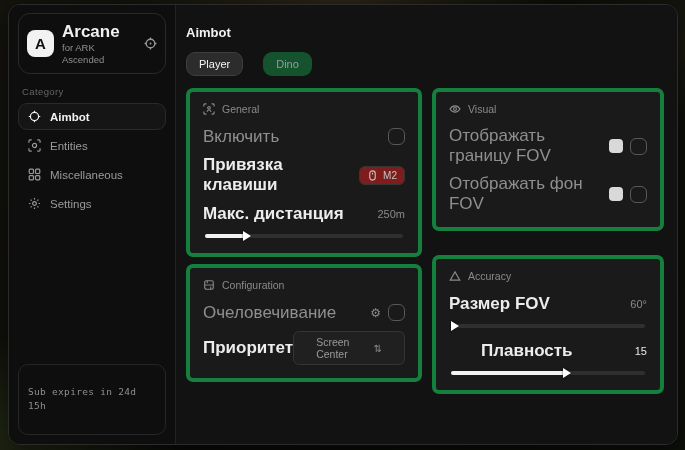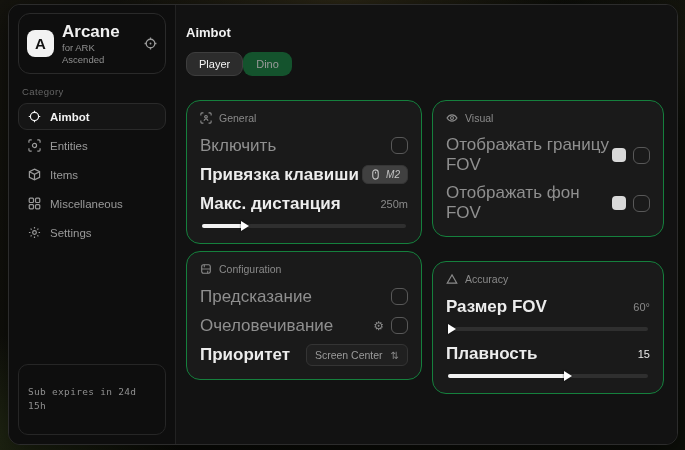--- a/index.html
+++ b/index.html
@@ -34,42 +34,42 @@
     color:#9a9a9a; font-size:11.5px; border:1px solid transparent; cursor:default; }
   .nav-item.active{ color:#f2f2f2; border-color:#2a2a2a; background:#151515; font-weight:bold; }
   .nav-item .ico{ display:flex; width:14px; justify-content:center; }
   .sidebar-spacer{ flex:1; }
   .footer-card{ border:1px solid #262626; border-radius:10px; padding:20px 9px; line-height:1.55; }
   .footer-mono{ font-family:"DejaVu Sans Mono", monospace; font-size:9.5px; color:#8f8f8f; letter-spacing:.3px;}
   .footer-bold{ font-size:10px; font-weight:bold; color:#ececec; }
   
   .main{ flex:1; background:#121212; padding:12px 13px 12px 10px; overflow:hidden; }
   .page-title{ font-size:13px; font-weight:bold; color:#f2f2f2; margin:8px 0 12px; }
-  .tabs{ display:flex; gap:0; margin-bottom:24px; }
+  .tabs{ display:flex; gap:20px; margin-bottom:12px; }
   .tab{ font-size:11px; padding:5px 12px; border-radius:9px; color:#9a9a9a; background:#14532d; border:1px solid transparent; cursor:default;}
   .tab.active{ background:#2c2c2c; border-color:#3e3e3e; color:#f5f5f5; }
   .columns{ display:flex; gap:10px; align-items:flex-start; }
   .col{ display:flex; flex-direction:column; }
   .col-left{ width:237px; gap:7px; }
   .col-right{ width:233px; gap:24px; }
-  .panel{ background:#1a1a1a; border:1px solid #15803d; border-radius:14px; padding:11px 13px 13px; width:100%; }
+  .panel{ background:#1a1a1a; border:4px solid #15803d; border-radius:7px; padding:11px 13px 13px; width:100%; }
   .panel-header{ display:flex; align-items:center; gap:7px; color:#8a8a8a; font-size:10.5px; margin-bottom:11px; }
   .row{ display:flex; align-items:center; justify-content:space-between; min-height:21px; margin-top:8px; }
   .row:first-of-type{ margin-top:0; }
   .lbl{ font-size:17px; color:#8f8f8f; }
   .lbl.strong{ color:#ececec; font-weight:bold; }
   .val{ font-size:11px; color:#8a8a8a; }
   .val.bright{ color:#e8e8e8; }
   .right-group{ display:flex; align-items:center; gap:7px; }
   .checkbox{ width:17px; height:17px; border:1.5px solid #585858; border-radius:6px; background:transparent; cursor:pointer; }
   .swatch{ width:14px; height:14px; border-radius:4px; cursor:pointer; }
-  .key-badge{ display:flex; align-items:center; gap:5px; background:#404040; border:1px solid #363636;
-    border-radius:6px; padding:3px 7px; font-size:10px; color:#c4c4c4; cursor:pointer;font-style:italic;}
+  .key-badge{ display:flex; align-items:center; gap:5px; background:#7f1d1d; border:1px solid #363636;
+    border-radius:6px; padding:3px 7px; font-size:10px; color:#c4c4c4; cursor:pointer;}
   .dropdown{ display:flex; align-items:center; gap:8px; background:#202020; border:1px solid #343434;
-    border-radius:6px; padding:4px 8px; font-size:10.5px; color:#9a9a9a; cursor:pointer; }
+    border-radius:6px; padding:4px 22px; font-size:10.5px; color:#9a9a9a; cursor:pointer; }
   .dropdown .arrows{ font-size:10px; color:#8a8a8a; }
   .slider{ position:relative; height:4px; border-radius:2px; background:#2f2f2f; margin:10px 2px 2px; cursor:pointer; }
   .slider-fill{ position:relative; height:100%; border-radius:2px; background:#f2f2f2; }
   .slider-fill::after{ content:''; position:absolute; right:-6px; top:50%; transform:translateY(-50%);
     border-left:8px solid #ffffff; border-top:5px solid transparent; border-bottom:5px solid transparent;
     filter:drop-shadow(0 0 1px rgba(0,0,0,.6)); }
   .gear-mini{ color:#8a8a8a; font-size:12px; line-height:1; display:flex; }
   svg{ display:block; }
 </style>
 </head>
@@ -111,29 +111,20 @@
           <svg width="13" height="13" viewBox="0 0 14 14" fill="none" stroke="currentColor" stroke-width="1.3">
             <path d="M1 4V2.2A1.2 1.2 0 0 1 2.2 1H4M10 1h1.8A1.2 1.2 0 0 1 13 2.2V4M13 10v1.8a1.2 1.2 0 0 1-1.2 1.2H10M4 13H2.2A1.2 1.2 0 0 1 1 11.8V10"></path>
             <circle cx="7" cy="7" r="2.2"></circle>
           </svg>
         </span>
         <span>Entities</span>
       </div>
       <div class="nav-item">
         <span class="ico">
           <svg width="13" height="13" viewBox="0 0 14 14" fill="none" stroke="currentColor" stroke-width="1.3">
-            <path d="M7 1.2 12.5 4v6L7 12.8 1.5 10V4Z"></path>
-              <path d="M1.5 4 7 6.8 12.5 4M7 6.8v6"></path>
-          </svg>
-        </span>
-        <span>Items</span>
-      </div>
-      <div class="nav-item">
-        <span class="ico">
-          <svg width="13" height="13" viewBox="0 0 14 14" fill="none" stroke="currentColor" stroke-width="1.3">
             <rect x="1.3" y="1.3" width="4.6" height="4.6" rx="1"></rect>
               <rect x="8.1" y="1.3" width="4.6" height="4.6" rx="1"></rect>
             <rect x="1.3" y="8.1" width="4.6" height="4.6" rx="1"></rect>
               <rect x="8.1" y="8.1" width="4.6" height="4.6" rx="1"></rect>
           </svg>
         </span>
         <span>Miscellaneous</span>
       </div>
       <div class="nav-item">
         <span class="ico">
@@ -205,24 +196,20 @@
           <div class="panel-header">
             <span>
               <svg width="12" height="12" viewBox="0 0 14 14" fill="none" stroke="currentColor" stroke-width="1.3">
                 <rect x="2" y="2" width="10" height="10" rx="2"></rect>
                   <path d="M5 2v3M9 9v3M2 7h10" opacity=".9"></path>
               </svg>
             </span>
             <span>Configuration</span>
           </div>
           <div class="row">
-            <span class="lbl">Предсказание</span>
-            <span class="checkbox"></span>
-          </div>
-          <div class="row">
             <span class="lbl">Очеловечивание</span>
             <span class="right-group">
               <span class="gear-mini">⚙</span>
               <span class="checkbox"></span>
             </span>
           </div>
           <div class="row">
             <span class="lbl strong">Приоритет</span>
             <span class="dropdown">
               <span>Screen Center</span>
@@ -269,21 +256,21 @@
             </span>
             <span>Accuracy</span>
           </div>
           <div class="row">
             <span class="lbl strong">Размер FOV</span>
             <span class="val">60°</span>
           </div>
           <div class="slider">
             <div class="slider-fill" style="width: 1%;"></div>
           </div>
-          <div class="row" style="margin-top:12px;">
+          <div class="row" style="margin-top:12px;margin-left:32px;">
             <span class="lbl strong">Плавность</span>
             <span class="val bright">15</span>
           </div>
           <div class="slider">
             <div class="slider-fill" style="width: 59%;"></div>
           </div>
         </div>
       </div>
     </div>
   </div>

